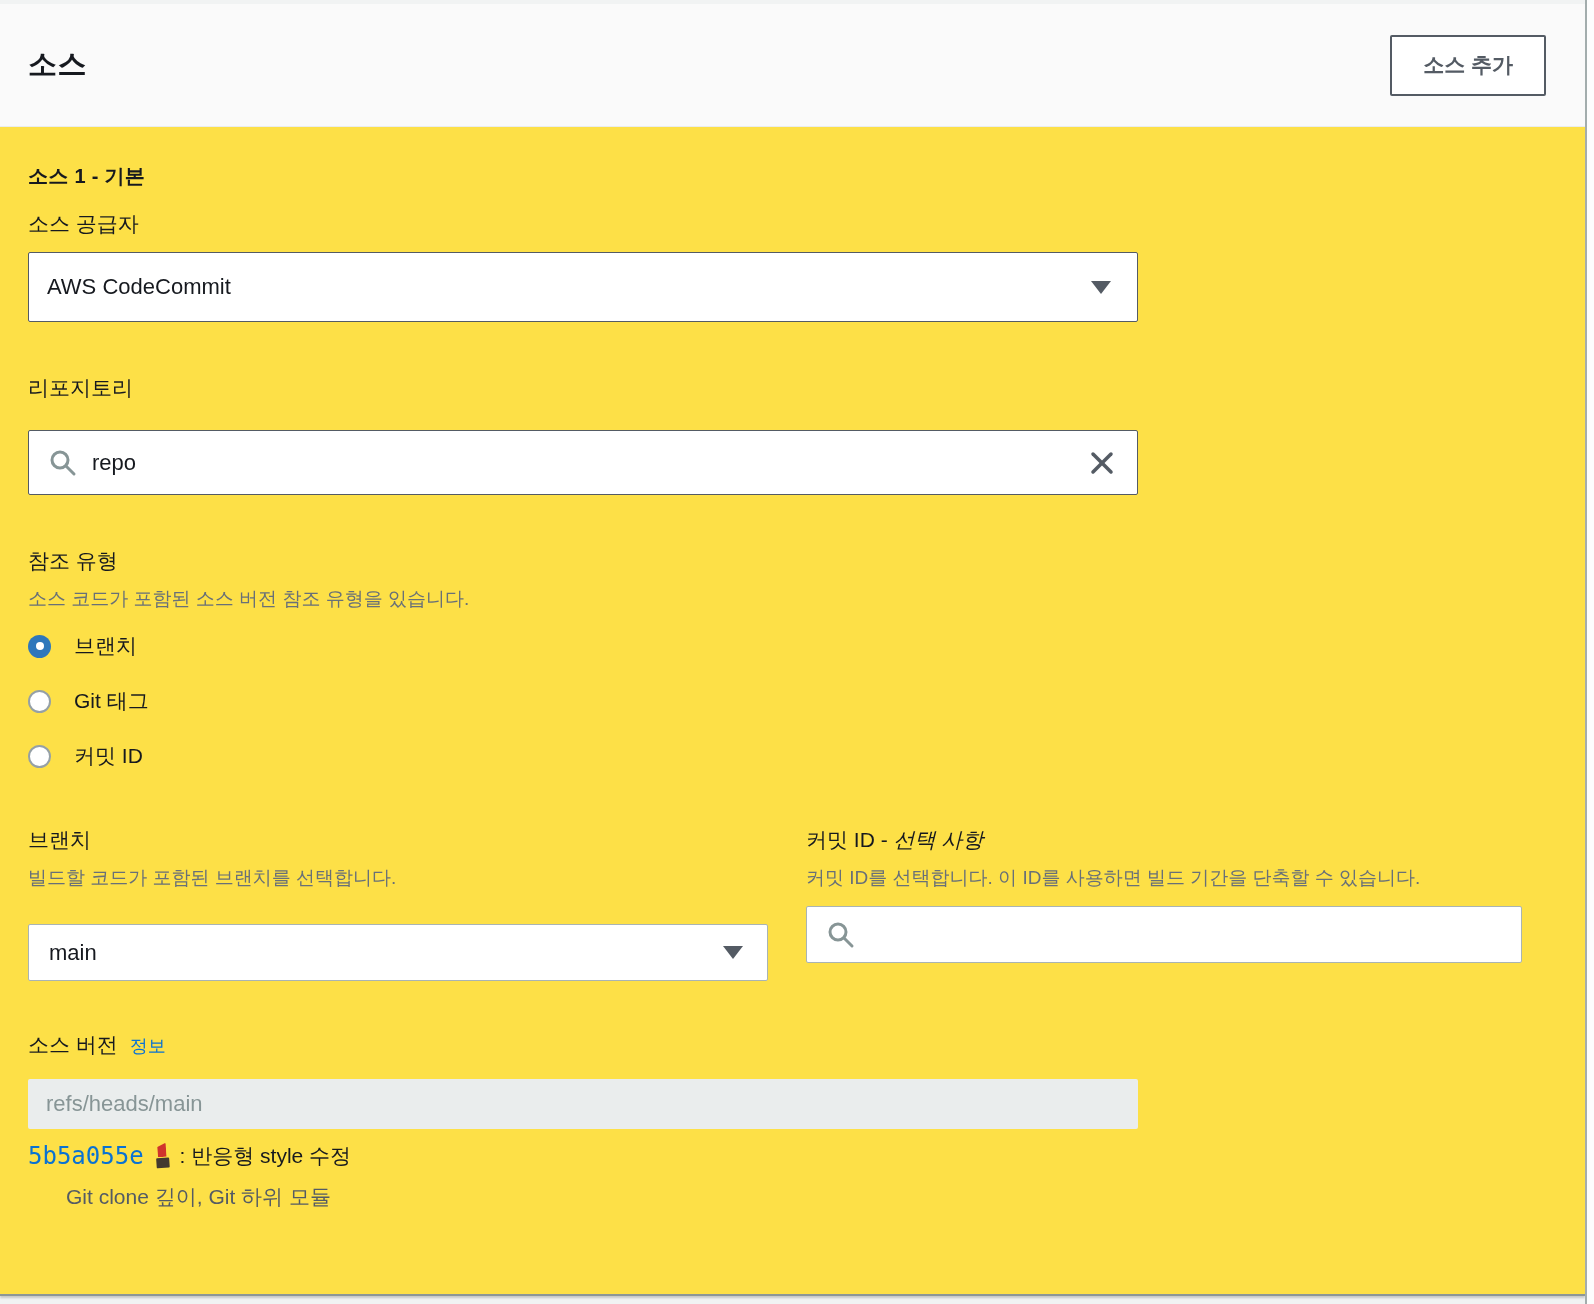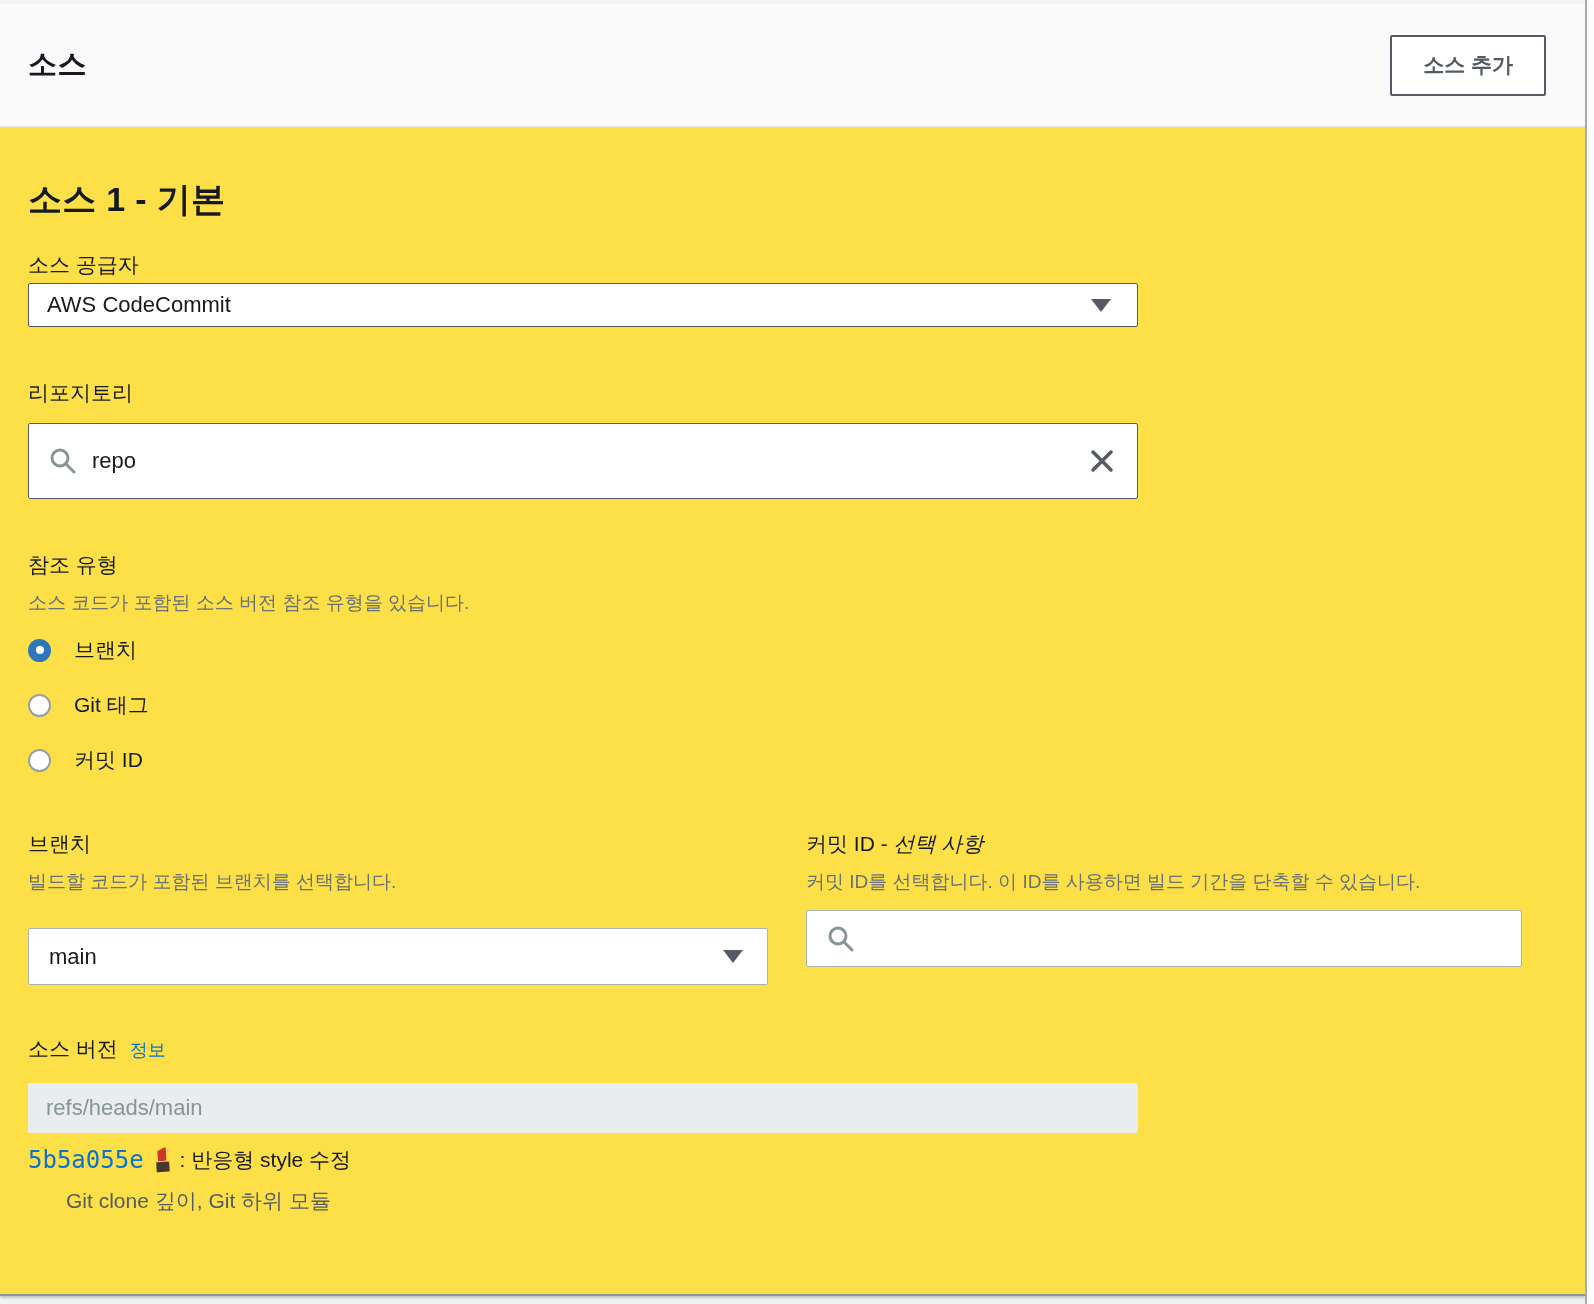--- a/index.html
+++ b/index.html
@@ -36,44 +36,44 @@
   .add-source-btn {
     background: #ffffff;
     border: 2px solid #545b64; border-radius: 2px;
     color: #545b64; font-size: 21px; font-weight: 700;
     font-family: inherit;
     padding: 0 31px; height: 61px;
     cursor: pointer;
   }
   
   .content { padding: 0 28px; }
-  .section-title { font-size: 34px; font-weight: 700; margin-top: 50px; letter-spacing: 0.3px; }
+  .section-title { font-size: 20px; font-weight: 700; margin-top: 36px; letter-spacing: 0.3px; }
   .field-label { display: block; font-size: 21px; color: #16191f; }
   .field-desc { font-size: 19px; color: #687078; margin-top: 11px; }
   .opt-italic { font-style: italic; }
   .sep { white-space: pre; }
 
   .select-box, .search-box, .disabled-box {
     display: flex; align-items: center;
     border-radius: 2px; font-size: 22px;
   }
   .select-box { justify-content: space-between; background: #fff; cursor: pointer; }
   .w-main { width: 1110px; }
   .box-dark { border: 1px solid #545b64; }
   .box-light { border: 1px solid #a9b4b4; }
 
-  .provider-label { margin-top: 28px; }
-  .provider-select { margin-top: 4px; height: 44px; padding: 0 26px 0 18px; }
+  .provider-label { margin-top: 20px; }
+  .provider-select { margin-top: 14px; height: 70px; padding: 0 26px 0 18px; }
   .caret-down {
     width: 0; height: 0;
     border-left: 10px solid transparent; border-right: 10px solid transparent;
     border-top: 13px solid #545b64;
   }
   .repo-label { margin-top: 52px; }
-  .search-box { margin-top: 16px; height: 76px; padding: 0 22px 0 20px; gap: 15px; background: #fff; }
+  .search-box { margin-top: 28px; height: 65px; padding: 0 22px 0 20px; gap: 15px; background: #fff; }
   .search-icon-svg { flex: 0 0 auto; }
   .clear-btn { margin-left: auto; background: none; border: none; cursor: pointer; padding: 0; display: flex; }
 
   .ref-label { margin-top: 52px; }
   .radio-group { margin-top: 20px; }
   .radio-row { display: flex; align-items: center; gap: 23px; margin-bottom: 27px; cursor: pointer; }
   .radio-row:last-child { margin-bottom: 0; }
   .radio-dot {
     width: 23px; height: 23px; border-radius: 50%;
     background: #fff; border: 2px solid #95a0a6; position: relative; flex: 0 0 auto;

